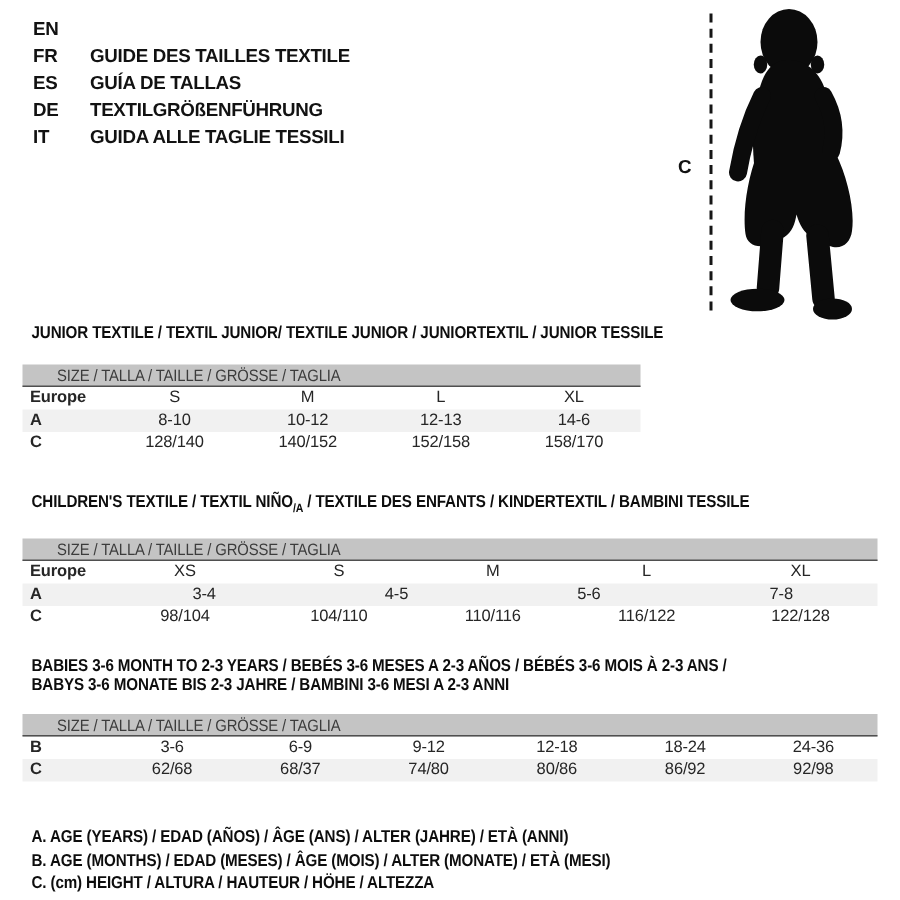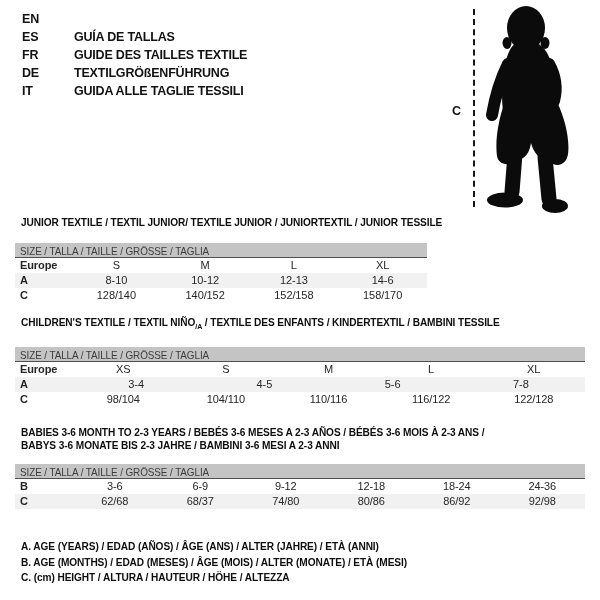--- a/index.html
+++ b/index.html
@@ -5,47 +5,47 @@
   html,body{margin:0;padding:0;}
   body{
     width:600px;height:600px;background:#ffffff;
     font-family:"Liberation Sans", sans-serif;
     -webkit-font-smoothing:antialiased;
   }
   .canvas{position:relative;width:600px;height:600px;overflow:hidden;background:#fff;}
 
   
   .lang-block{position:absolute;left:22px;top:10px;}
-  .lang-row{display:flex;line-height:18px;font-weight:bold;font-size:12.5px;color:#121212;letter-spacing:-0.2px;gap:14px;}
+  .lang-row{display:flex;line-height:18px;font-weight:bold;font-size:12.5px;color:#121212;letter-spacing:-0.2px;}
   .lang-code{width:38px;flex:0 0 38px;}
 
   
   .dash-line{position:absolute;left:473px;top:9px;height:198px;width:0;border-left:2px dashed #161616;}
   .measure-label{position:absolute;left:452px;top:104px;font-weight:bold;font-size:12.5px;color:#111;}
   svg.baby{position:absolute;left:483px;top:2px;}
 
   
   .content{position:absolute;left:15px;top:216px;width:570px;}
   .sec-title{
     font-weight:bold;font-size:11.5px;line-height:13px;color:#0d0d0d;
     margin-left:6px;white-space:nowrap;letter-spacing:-0.1px;
     transform:scaleX(0.88);transform-origin:left center;
   }
   .sec-title sub{font-size:8px;}
   .section{margin:0;}
-  .section + .section{margin-top:13px;}
+  .section + .section{margin-top:26px;}
   .section.s3{margin-top:19px;}
 
   .size-table{margin-top:14px;width:570px;}
   .size-table.t-narrow{width:412px;}
   .section.s3 .size-table{margin-top:12px;}
 
   .size-bar{
     background:#c4c4c4;border-bottom:1px solid #4f4f4f;
-    height:14px;line-height:14px;padding-left:5px;
+    height:14px;line-height:14px;padding-left:23px;
   }
   .size-bar-text{
     display:inline-block;font-size:11px;color:#3c3c3c;letter-spacing:-0.1px;white-space:nowrap;
     transform:scaleX(0.9);transform-origin:left center;
   }
   .size-row{display:flex;height:15px;line-height:15px;font-size:11px;color:#262626;letter-spacing:-0.1px;}
   .size-row.shaded{background:#f1f1f1;}
   .cell-label{flex:0 0 52px;width:52px;padding-left:5px;font-weight:bold;}
   .cell-val{flex:1;text-align:center;}
 
@@ -59,26 +59,26 @@
 </head>
 <body>
 
 <div class="canvas">
 
   <div class="lang-block" id="lang-block">
       <div class="lang-row">
         <span class="lang-code">EN</span>
       </div>
       <div class="lang-row">
+        <span class="lang-code">FR</span>
+        <span class="lang-title">GUIDE DES TAILLES TEXTILE</span>
+      </div>
+      <div class="lang-row">
         <span class="lang-code">ES</span>
         <span class="lang-title">GUÍA DE TALLAS</span>
-      </div>
-      <div class="lang-row">
-        <span class="lang-code">FR</span>
-        <span class="lang-title">GUIDE DES TAILLES TEXTILE</span>
       </div>
       <div class="lang-row">
         <span class="lang-code">DE</span>
         <span class="lang-title">TEXTILGRÖßENFÜHRUNG</span>
       </div>
       <div class="lang-row">
         <span class="lang-code">IT</span>
         <span class="lang-title">GUIDA ALLE TAGLIE TESSILI</span>
       </div>
     </div>

